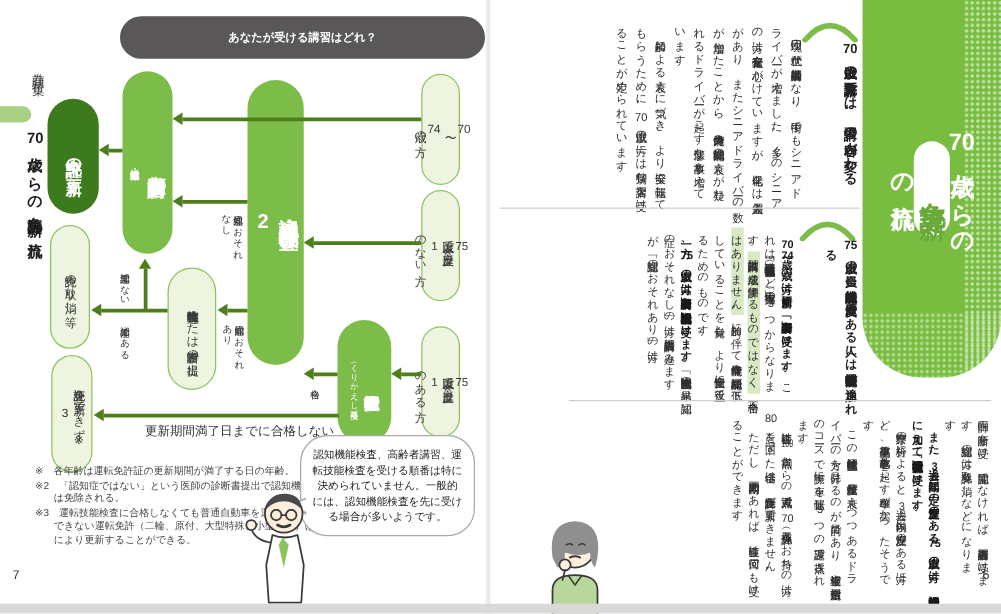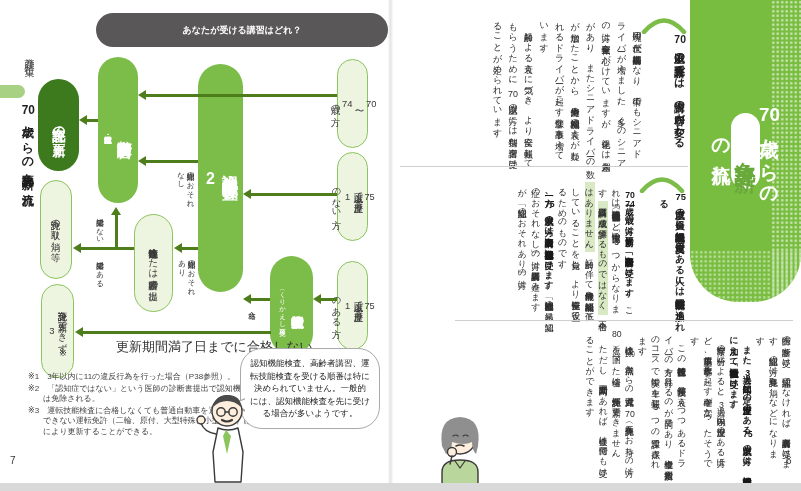--- a/index.html
+++ b/index.html
@@ -42,21 +42,21 @@
 
   .harrow{position:absolute;height:3px;background:var(--line-green);}
   .harrow::before{content:'';position:absolute;left:-8px;top:-4px;width:0;height:0;
     border-top:5.5px solid transparent;border-bottom:5.5px solid transparent;border-right:8px solid var(--line-green);}
   .varrow{position:absolute;width:3px;background:var(--line-green);}
   .varrow::before{content:'';position:absolute;top:-8px;left:-4px;width:0;height:0;
     border-left:5.5px solid transparent;border-right:5.5px solid transparent;border-bottom:8px solid var(--line-green);}
 
   .vlab{position:absolute;writing-mode:vertical-rl;text-orientation:mixed;font-size:7.5px;line-height:9.5px;
     color:#333;letter-spacing:0.5px;}
-  .hlab{position:absolute;font-size:13px;color:#333;}
+  .hlab{position:absolute;font-size:10px;color:#333;}
 
   .footnotes{position:absolute;left:28px;top:372px;width:240px;font-size:8px;line-height:10.5px;color:#444;}
   .footnotes p{padding-left:15px;text-indent:-15px;margin-bottom:1px;}
 
   .bubble{position:absolute;left:240px;top:348px;width:140px;border:1.5px solid #a9a9a9;border-radius:22px;
     background:#fff;padding:8px 9px;font-size:8.5px;line-height:12.5px;text-align:center;color:#222;}
   .bubble::before{content:'';position:absolute;left:-10px;bottom:16px;width:0;height:0;
     border-top:6px solid transparent;border-bottom:8px solid transparent;border-right:14px solid #a9a9a9;}
   .bubble::after{content:'';position:absolute;left:-7px;bottom:18px;width:0;height:0;
     border-top:5px solid transparent;border-bottom:6px solid transparent;border-right:12px solid #fff;}
@@ -167,21 +167,21 @@
   <div class="harrow" style="left:83px;top:331px;width:188px;"></div>
 
   <div class="vlab" style="left:176px;top:166px;height:44px;">認知症のおそれなし</div>
   <div class="vlab" style="left:177px;top:254px;height:44px;">認知症のおそれあり</div>
   <div class="vlab" style="left:95px;top:212px;height:32px;">認知症でない</div>
   <div class="vlab" style="left:95px;top:255px;height:32px;">認知症である</div>
   <div class="vlab" style="left:247px;top:305px;height:22px;">合格</div>
   <div class="hlab" style="left:116px;top:338px;">更新期間満了日までに合格しない</div>
 
   <div class="footnotes">
-    <p>※1　3年以内に11の違反行為を行った場合（P38参照）。</p>
+    <p>※　各年齢は運転免許証の更新期間が満了する日の年齢。</p>
     <p>※2　「認知症ではない」という医師の診断書提出で認知機能検査は免除される。</p>
     <p>※3　運転技能検査に合格しなくても普通自動車を運転することができない運転免許（二輪、原付、大型特殊、小型特殊）は希望により更新することができる。</p>
   </div>
 
   <div class="bubble">
     <span>認知機能検査、高齢者講習、運転技能検査を受ける順番は特に決められていません。一般的には、認知機能検査を先に受ける場合が多いようです。</span>
   </div>
   <svg class="figure" style="left:196px;top:390px;" width="60" height="94" viewBox="0 0 60 94">
     <g stroke="#3a3a3a" stroke-width="1.4" fill="none" stroke-linecap="round" stroke-linejoin="round">
       <path d="M22 38 Q32 42 42 38 L47 62 L45 92 L19 92 L17 62 Z" fill="#ffffff"></path>

